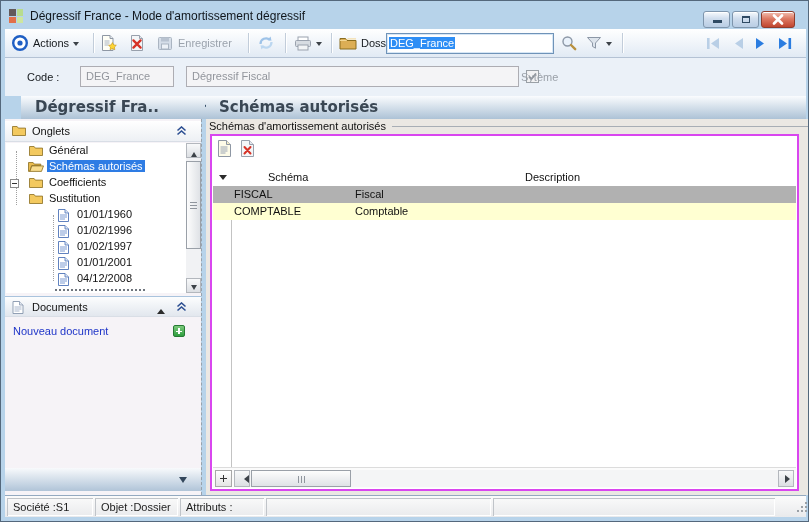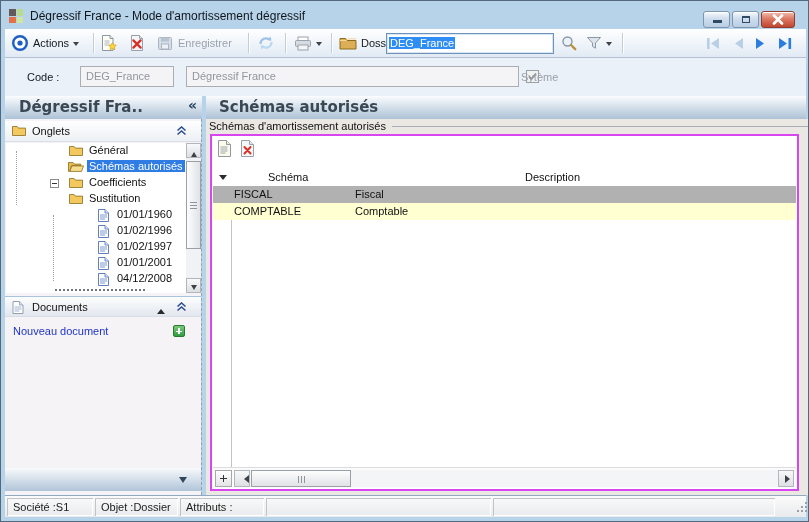--- a/index.html
+++ b/index.html
@@ -38,40 +38,40 @@
   .code-label { position:absolute; left:22px; top:13px; }
   .dis-input { position:absolute; top:8px; height:21px; background:#f4f4f6; border:1px solid #adadb3;
     color:#92959c; padding:2px 5px; line-height:15px; white-space:nowrap; overflow:hidden; }
   .inp-code { left:75px; width:94px; }
   .inp-desc { left:181px; width:333px; }
   .checkbox { position:absolute; left:521px; top:12px; width:13px; height:13px; background:#f2f2f3; border:1px solid #9aa0a6; }
   .checkbox-label { position:absolute; left:516px; top:13px; color:#9aa0a8; }
   
   .panel-header { position:absolute; top:95px; height:23px; background:linear-gradient(#fafcfe,#adc2d6);
     font-family:"DejaVu Sans", sans-serif; font-weight:bold; font-size:15px; color:#3a4754; }
-  .hdr-left { left:4px; width:197px;text-decoration:underline; }
+  .hdr-left { left:20px; width:197px;text-decoration:underline; }
   .hdr-right { left:205px; width:600px; }
   .panel-header .hd-text { position:absolute; left:14px; top:2px; white-space:nowrap; }
   .collapse-glyph { position:absolute; right:5px; top:1px; font-size:14px; color:#26415c; cursor:default; }
   
   .sidebar { position:absolute; left:4px; top:118px; width:196px; height:376px; background:#f6f3f7; }
   .sb-sec-header { position:absolute; left:0; right:0; height:21px;
     background:linear-gradient(#ffffff,#edf0f4); border-bottom:1px solid #d9dee6; }
   .onglets-header { top:2px; }
   .documents-header { top:177px; border-top:1px solid #a9c3dd; background:linear-gradient(#fcfdfe,#e2e7ee); }
   .sb-sec-header .sec-icon { position:absolute; left:7px; top:4px; }
   .sb-sec-header .sec-label { position:absolute; left:27px; top:4px; color:#111; }
   .chev2 { position:absolute; right:14px; top:5px; cursor:default; }
   .tri-up-sm { position:absolute; right:36px; top:8px; width:0; height:0;
     border:4px solid transparent; border-bottom:5px solid #2b2b2b; cursor:default; }
   .tree { position:absolute; left:1px; top:24px; width:180px; height:150px; background:#ffffff; overflow:hidden; }
   .tree-guide { position:absolute; border-left:1px dotted #a0a0a0; width:0; }
   .guide-root { left:10px; top:8px; height:54px; }
   .guide-child { left:47px; top:72px; height:66px; }
-  .tree-item { position:relative; height:16px; line-height:15px; white-space:nowrap; cursor:default;margin-left:40px; }
+  .tree-item { position:relative; height:16px; line-height:15px; white-space:nowrap; cursor:default; }
   .tree-item .t-icon { position:absolute; top:2px; }
   .tree-item .t-label { color:#111; padding:0 2px; }
   .tree-item .t-label.selected { background:#2e7ce4; color:#ffffff; }
   .expand-box { position:absolute; left:4px; top:4px; width:9px; height:9px; background:#ffffff;
     border:1px solid #8a8a8a; cursor:default; }
   .expand-box::after { content:""; position:absolute; left:1px; top:3px; width:5px; height:1px; background:#333; }
   .tree-scrollbar { position:absolute; left:181px; top:24px; width:15px; height:150px; background:#f1f2f4; }
   .sb-arrow { position:absolute; left:0; width:15px; height:15px; background:linear-gradient(#f8f9fa,#dcdfe3);
     border:1px solid #b3b7bd; cursor:default; }
   .sb-arrow.up { top:0; } .sb-arrow.down { bottom:0; }
@@ -292,21 +292,21 @@
             <path d="M2 1 L10 6.5 2 12z" fill="#2b7de0"></path>
             <rect x="11.5" y="1" width="2.6" height="11" fill="#2b7de0"></rect>
           </svg>
       </span>
     </div>
   </div>
 
   <div class="coderow">
     <span class="code-label">Code :</span>
     <div class="dis-input inp-code">DEG_France</div>
-    <div class="dis-input inp-desc">Dégressif France</div>
+    <div class="dis-input inp-desc">Dégressif Fiscal</div>
     <div class="checkbox">
       <svg width="11" height="11">
           <path d="M2 5.5 L4.5 8 L9 2.5" fill="none" stroke="#8a8f96" stroke-width="1.8"></path>
         </svg>
     </div>
     <span class="checkbox-label">Sytème</span>
   </div>
 
   <div class="panel-header hdr-left">
     <span class="hd-text">Dégressif Fra..</span>

